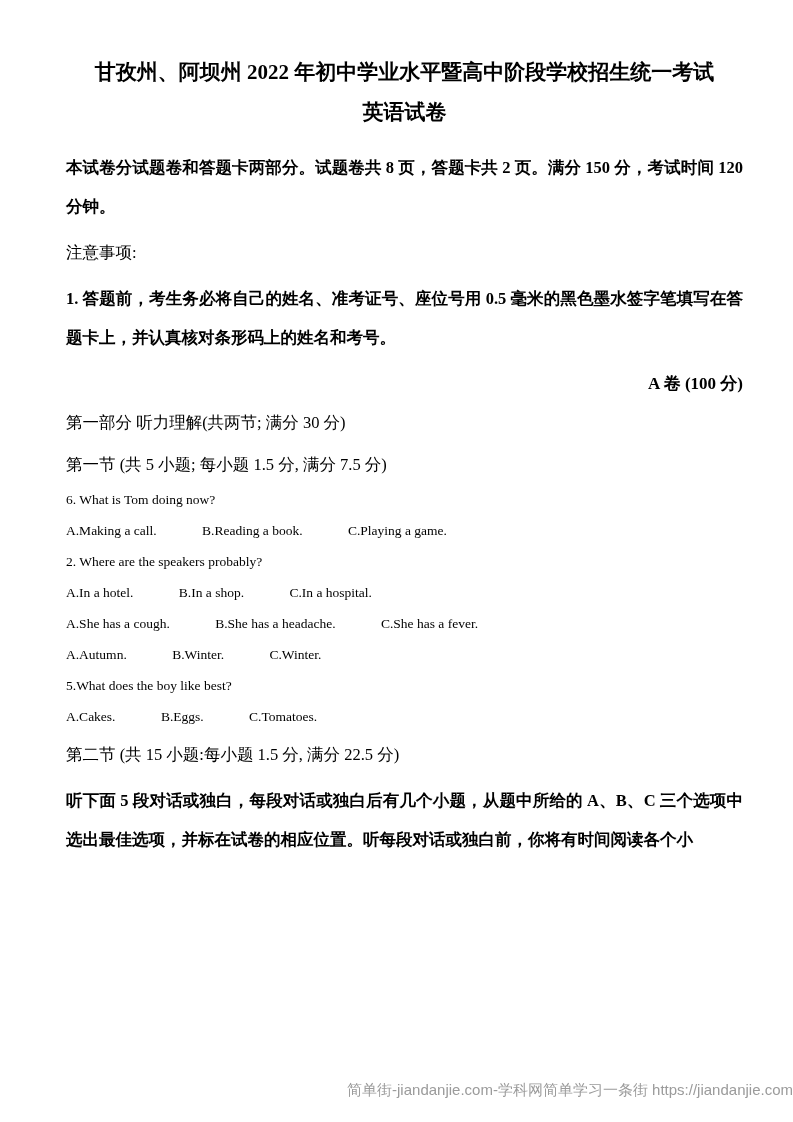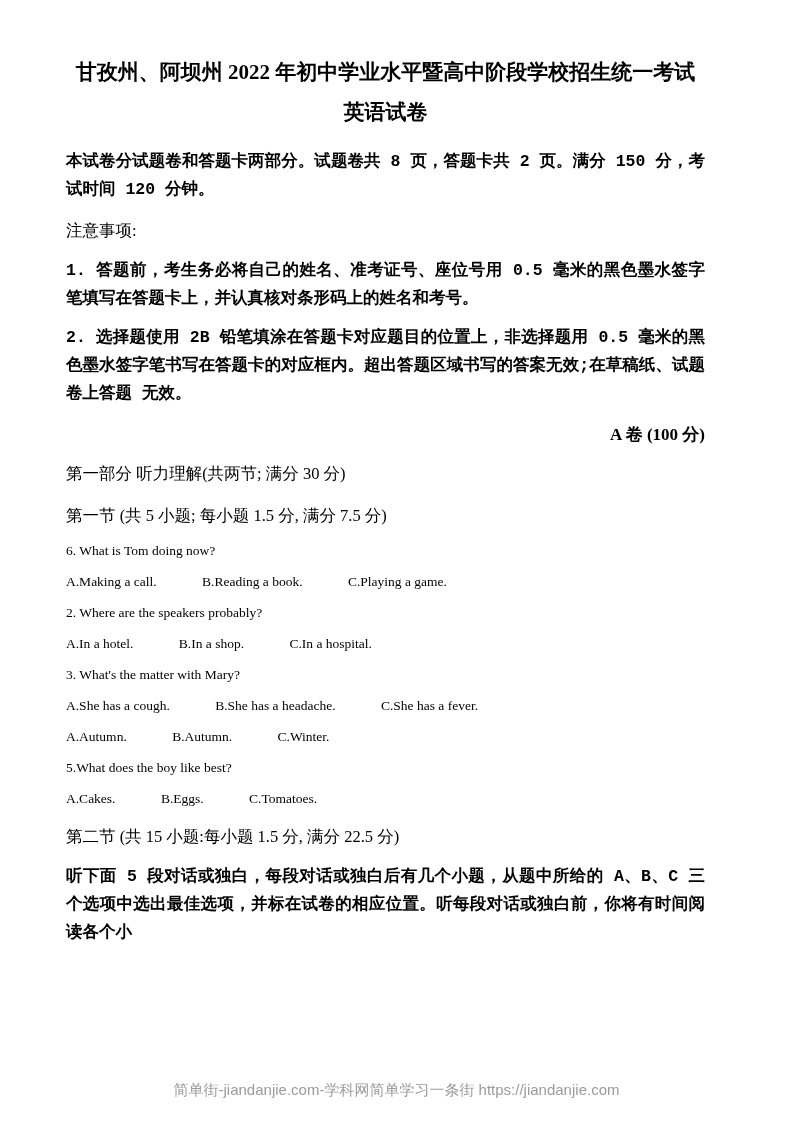--- a/index.html
+++ b/index.html
@@ -11,43 +11,42 @@
     width: 793px;
     height: 1122px;
     position: relative;
     overflow: hidden;
     font-family: "Liberation Serif", "DejaVu Serif", serif;
     color: #000000;
   }
   .page {
     position: absolute;
     top: 0; left: 0; right: 0; bottom: 0;
-    padding: 52px 88px 0 66px;
+    padding: 52px 50px 0 66px;
     box-sizing: border-box;
   }
   .title {
     text-align: center;
     font-weight: bold;
     font-size: 21px;
     line-height: 40px;
   }
   .title-sub {
     text-align: center;
     font-weight: bold;
     font-size: 21px;
     line-height: 40px;
     margin-bottom: 16px;
   }
   p.cn {
     font-size: 16.5px;
     font-weight: bold;
-    line-height: 28px;
+    line-height: 39px;
     text-align: justify;
     margin: 0 0 11px 0;
-    font-family: Liberation Mono, monospace;
   }
   p.cn-head {
     font-size: 16.5px;
     font-weight: normal;
     line-height: 31px;
     margin: 0 0 11px 0;
   }
   .center-bold {
     text-align: right;
     font-weight: bold;
@@ -66,70 +65,68 @@
     margin-right: 42px;
   }
   p.en-opts span:last-child {
     margin-right: 0;
   }
   .footer {
     position: absolute;
     left: 0;
     right: 0;
     bottom: 22px;
-    text-align: center;
+    text-align: right;
     font-size: 15px;
     color: #9b9b9b;
     font-family: "Liberation Sans", "DejaVu Sans", sans-serif;
   }
 </style>
 </head>
 <body>
 
 <div class="page">
 
   <div class="title">甘孜州、阿坝州 2022 年初中学业水平暨高中阶段学校招生统一考试</div>
   <div class="title-sub">英语试卷</div>
 
   <p class="cn">本试卷分试题卷和答题卡两部分。试题卷共 8 页，答题卡共 2 页。满分 150 分，考试时间 120 分钟。</p>
 
   <p class="cn-head">注意事项:</p>
 
   <p class="cn">1. 答题前，考生务必将自己的姓名、准考证号、座位号用 0.5 毫米的黑色墨水签字笔填写在答题卡上，并认真核对条形码上的姓名和考号。</p>
-  <p class="cn">2. 选择题使用 2B 铅笔填涂在答题卡对应题目的位置上，非选择题用 0.5 毫米的黑色墨水签字笔书写在答题卡的对应框内。超出答题区域书写的答案无效;在草稿纸、试题卷上答题      无效。</p>
 
   <p class="center-bold">A 卷 (100 分)</p>
 
   <p class="cn-head">第一部分 听力理解(共两节; 满分 30 分)</p>
   <p class="cn-head">第一节 (共 5 小题; 每小题 1.5 分, 满分 7.5 分)</p>
 
   <p class="en">6. What is Tom doing now?</p>
   <p class="en en-opts">
     <span>A.Making a call.</span>
     <span>B.Reading a book.</span>
     <span>C.Playing a game.</span>
   </p>
 
   <p class="en">2. Where are the speakers probably?</p>
   <p class="en en-opts">
     <span>A.In a hotel.</span>
     <span>B.In a shop.</span>
     <span>C.In a hospital.</span>
   </p>
 
-  <p class="en">3. What's the matter with Mary?</p>
   <p class="en en-opts">
     <span>A.She has a cough.</span>
     <span>B.She has a headache.</span>
     <span>C.She has a fever.</span>
   </p>
 
   <p class="en en-opts">
     <span>A.Autumn.</span>
-    <span>B.Autumn.</span>
+    <span>B.Winter.</span>
     <span>C.Winter.</span>
   </p>
 
   <p class="en">5.What does the boy like best?</p>
   <p class="en en-opts">
     <span>A.Cakes.</span>
     <span>B.Eggs.</span>
     <span>C.Tomatoes.</span>
   </p>
 

